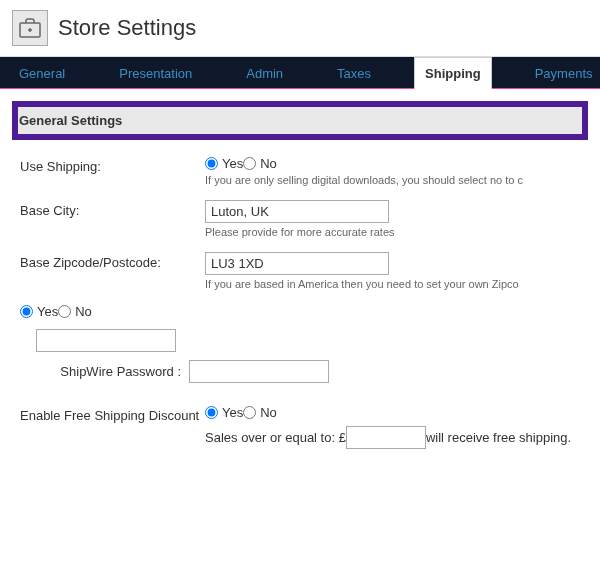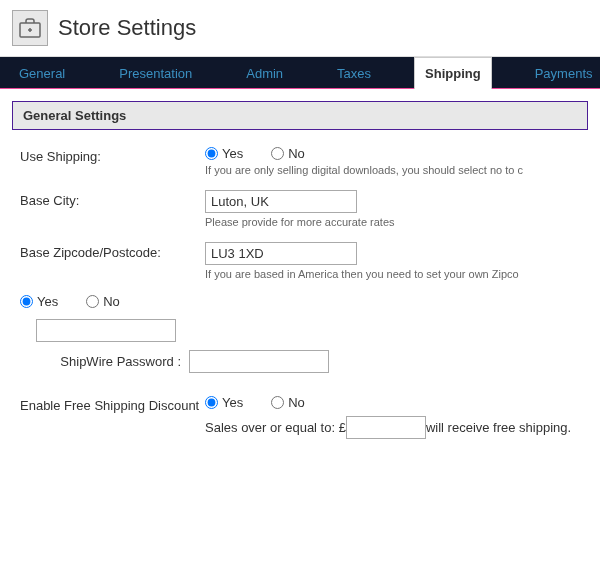--- a/index.html
+++ b/index.html
@@ -63,22 +63,22 @@
     }
 
     
     .content {
       padding: 12px;
     }
 
     
     .section-title {
       background: #e8e8e8;
-      border: 1px solid #4c1d95;
-      padding: 6px 10px;
+      border: 6px solid #4c1d95;
+      padding: 6px 1px;
       font-size: 13px;
       font-weight: bold;
       color: #333;
       margin-bottom: 16px;
     }
 
     
     .form-row {
       display: flex;
       align-items: flex-start;
@@ -98,39 +98,39 @@
     .form-field .hint {
       font-size: 11px;
       color: #666;
       margin-top: 3px;
     }
 
     
     .radio-group {
       display: flex;
       align-items: center;
-      gap: 28px;
+      gap: 0;
     }
     .radio-label {
       display: flex;
       align-items: center;
       gap: 4px;
       font-size: 13px;
       cursor: pointer;
     }
     input[type="radio"] {
       cursor: pointer;
     }
 
     
     .text-input {
       border: 1px solid #aaa;
       padding: 3px 5px;
       font-size: 13px;
-      width: 152px;
+      width: 184px;
       color: #333;
       background: #fff;
     }
 
     
     .shipwire-sub {
       margin-top: 10px;
       padding-left: 16px;
     }
     .shipwire-row {

